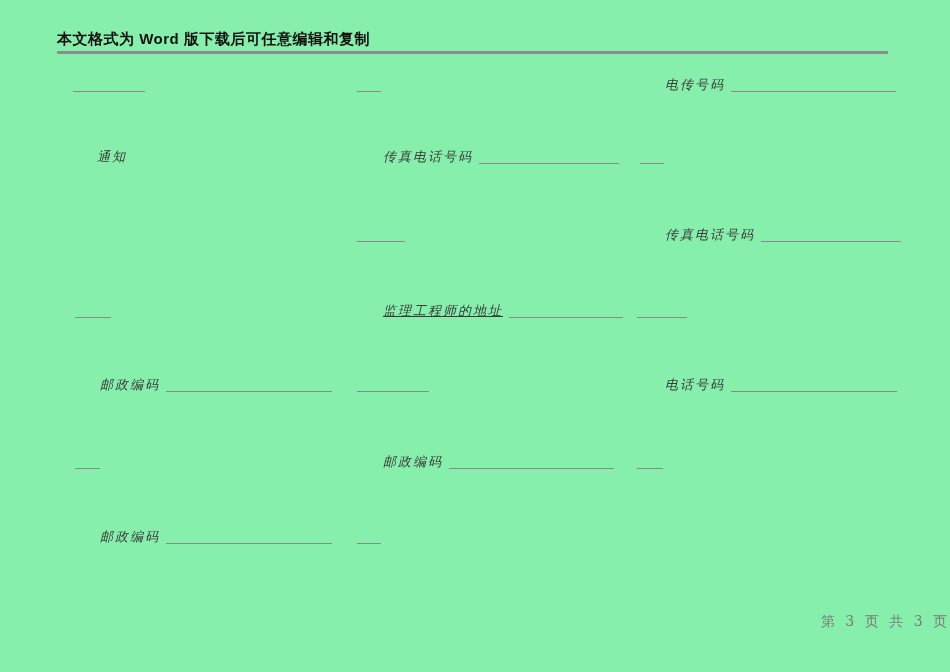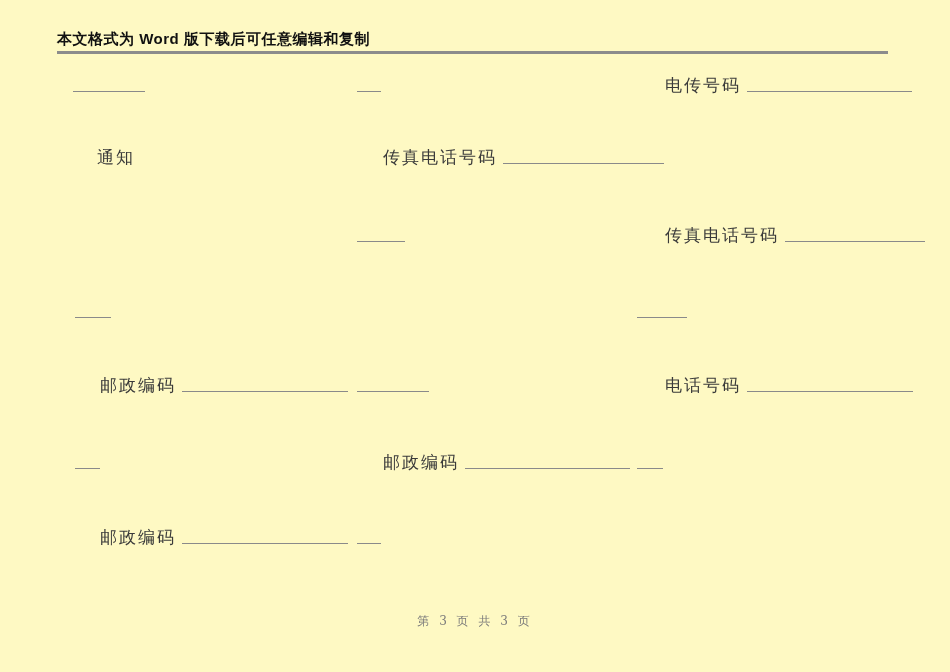--- a/index.html
+++ b/index.html
@@ -1,30 +1,30 @@
 <!DOCTYPE html>
 <html><head>
 <meta charset="utf-8">
 <style>
   html,body{margin:0;padding:0;background:#ffffff;}
   .page{
-    position:relative;width:950px;height:672px;background:#fef9c3;overflow:hidden;
+    position:relative;width:950px;height:672px;background:#86efac;overflow:hidden;
     font-family:"DejaVu Serif","Liberation Serif",serif;
   }
   .header-text{
     position:absolute;left:57px;top:30px;
     font-family:"Liberation Sans","DejaVu Sans",sans-serif;
     font-weight:bold;font-size:15px;color:#111111;letter-spacing:0.5px;white-space:nowrap;
   }
   .header-rule{
     position:absolute;left:57px;top:51px;width:831px;height:3px;background:#8c8c8c;
   }
   .field{
     position:absolute;white-space:nowrap;
-    font-size:17px;color:#3a3a3a;letter-spacing:2px;line-height:14px;
+    font-size:13px;color:#3a3a3a;font-style:italic;letter-spacing:2px;line-height:14px;
   }
   .lbl{display:inline-block;vertical-align:bottom;}
   .lbl.underlined{text-decoration:underline;}
   .blank{
     display:inline-block;vertical-align:bottom;height:13px;
     border-bottom:1px solid #8a8a8a;
   }
   .lbl + .blank{margin-left:6px;}
   
   .f0{left:73px;top:78px;}   .f0 .blank{width:72px;}
@@ -47,22 +47,22 @@
   .f13{left:357px;top:378px;}.f13 .blank{width:72px;}
   .f14{left:665px;top:378px;}.f14 .blank{width:166px;}
   
   .f15{left:75px;top:455px;} .f15 .blank{width:25px;}
   .f16{left:383px;top:455px;}.f16 .blank{width:165px;}
   .f17{left:637px;top:455px;}.f17 .blank{width:26px;}
   
   .f18{left:100px;top:530px;}.f18 .blank{width:166px;}
   .f19{left:357px;top:530px;}.f19 .blank{width:24px;}
   .footer-text{
-    position:absolute;left:0;top:613px;width:950px;text-align:center;
-    font-size:12px;color:#7a7a7a;letter-spacing:3px;font-style:normal;
+    position:absolute;left:0;top:613px;width:950px;text-align:right;
+    font-size:14px;color:#7a7a7a;letter-spacing:3px;font-style:normal;
     font-family:"DejaVu Serif","Liberation Serif",serif;
   }
 </style>
 </head>
 <body>
 
 <div class="page">
 
   <div class="header-text">本文格式为 Word 版下载后可任意编辑和复制</div>
   <div class="header-rule"></div>
@@ -80,20 +80,23 @@
     <span class="lbl">传真电话号码</span><span class="blank"></span>
   </div>
   <div class="field f5"><span class="blank"></span></div>
 
   <div class="field f7"><span class="blank"></span></div>
   <div class="field f8">
     <span class="lbl">传真电话号码</span><span class="blank"></span>
   </div>
 
   <div class="field f9"><span class="blank"></span></div>
+  <div class="field f10">
+    <span class="lbl underlined">监理工程师的地址</span><span class="blank"></span>
+  </div>
   <div class="field f11"><span class="blank"></span></div>
 
   <div class="field f12">
     <span class="lbl">邮政编码</span><span class="blank"></span>
   </div>
   <div class="field f13"><span class="blank"></span></div>
   <div class="field f14">
     <span class="lbl">电话号码</span><span class="blank"></span>
   </div>
 

